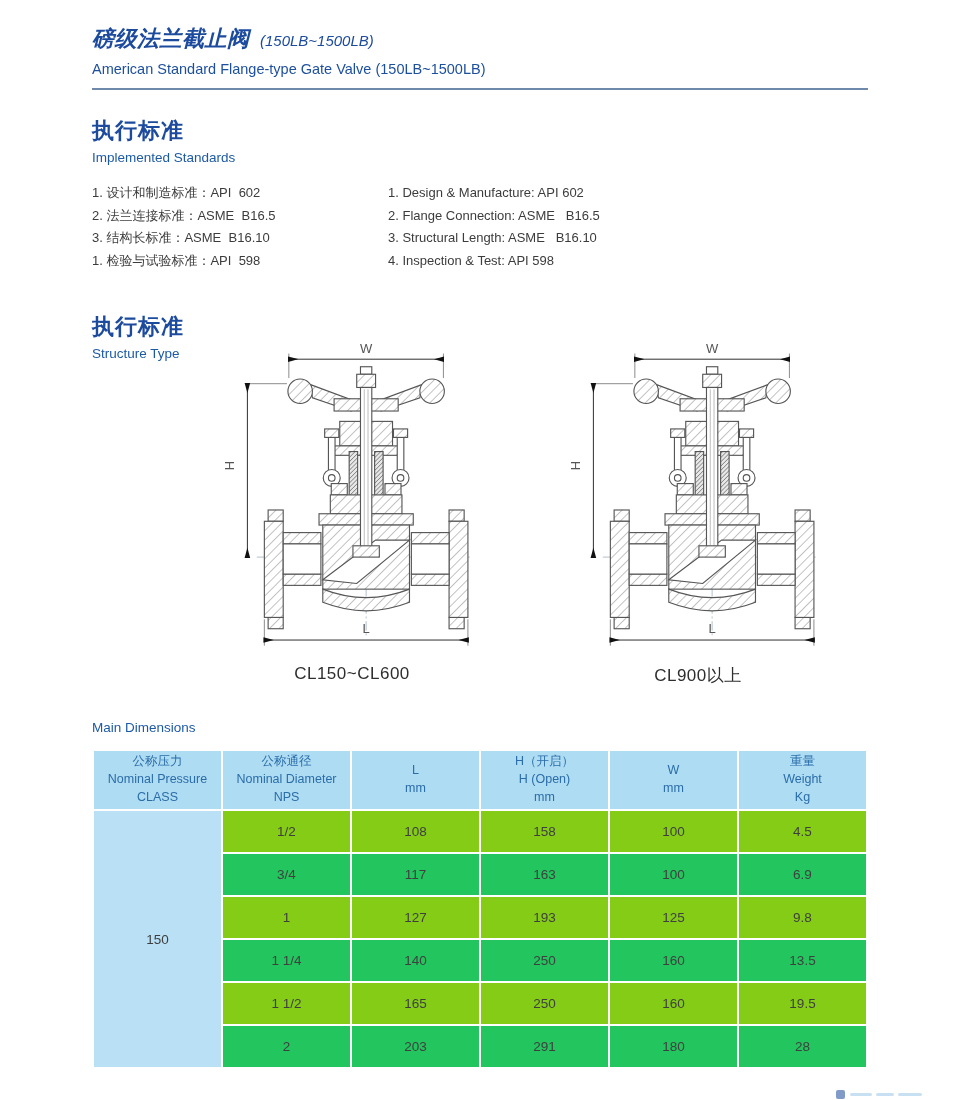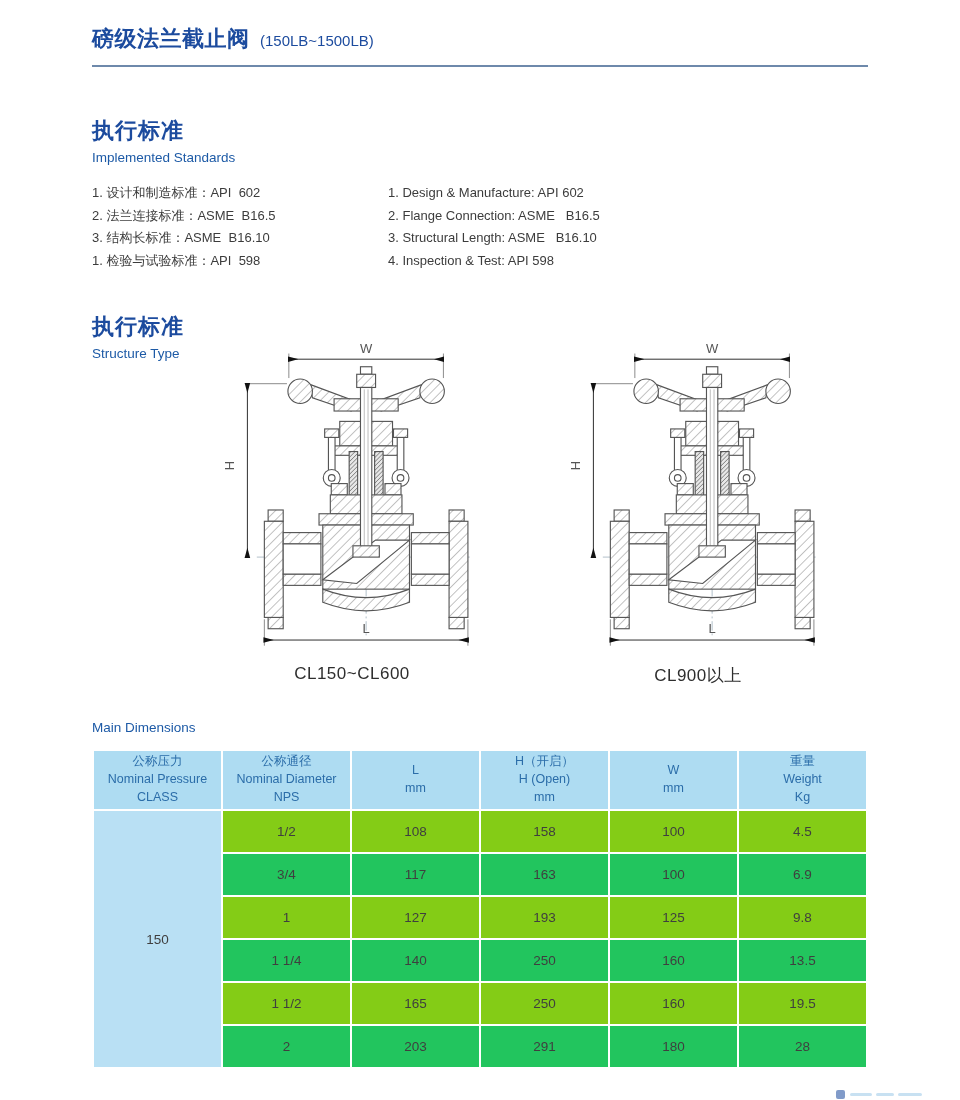--- a/index.html
+++ b/index.html
@@ -1,21 +1,21 @@
 <!DOCTYPE html>
 <html><head>
 <meta charset="utf-8">
 <style>
   html,body{margin:0;padding:0;}
   body{background:#ffffff;font-family:"Liberation Sans",sans-serif;}
   .page{position:relative;width:960px;height:1100px;background:#ffffff;overflow:hidden;}
 
   
   .doc-header{position:absolute;left:92px;top:24px;width:776px;}
-  .title-line{white-space:nowrap;}
+  .title-line{white-space:nowrap;font-style:italic;}
   .title-zh{font-size:22px;font-weight:bold;color:#1c4b9e;letter-spacing:0.5px;}
   .title-suffix{font-size:15px;color:#1c4b9e;font-weight:normal;margin-left:6px;}
   .title-en{font-size:14.5px;color:#1d4f9f;margin-top:7px;}
   .title-rule{height:2px;background:#6e89ab;margin-top:11px;}
 
   
   .sec-h-zh{font-size:22px;font-weight:bold;color:#1c4b9e;letter-spacing:1px;}
   .sec-h-en{font-size:13.5px;color:#1d5aa6;margin-top:4px;}
 
   
@@ -147,20 +147,21 @@
   </defs>
 </svg>
 
 <div class="page">
 
   <div class="doc-header">
     <div class="title-line">
       <span class="title-zh">磅级法兰截止阀</span>
       <span class="title-suffix">(150LB~1500LB)</span>
     </div>
+    <div class="title-en">American Standard Flange-type Gate Valve (150LB~1500LB)</div>
     <div class="title-rule"></div>
   </div>
 
   <section class="standards">
     <div class="sec-h-zh">执行标准</div>
     <div class="sec-h-en">Implemented Standards</div>
     <div class="std-cols">
       <div class="std-col">
         <ul>
           <li>1. 设计和制造标准：API  602</li>

